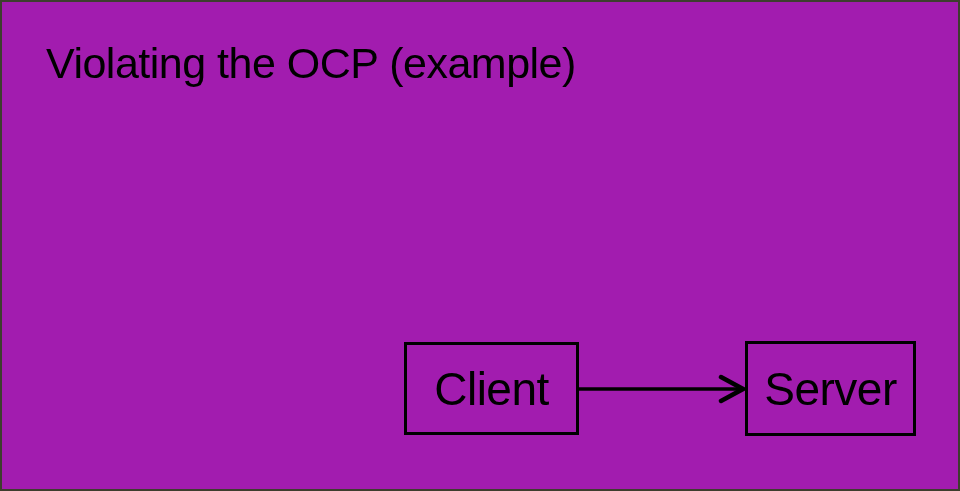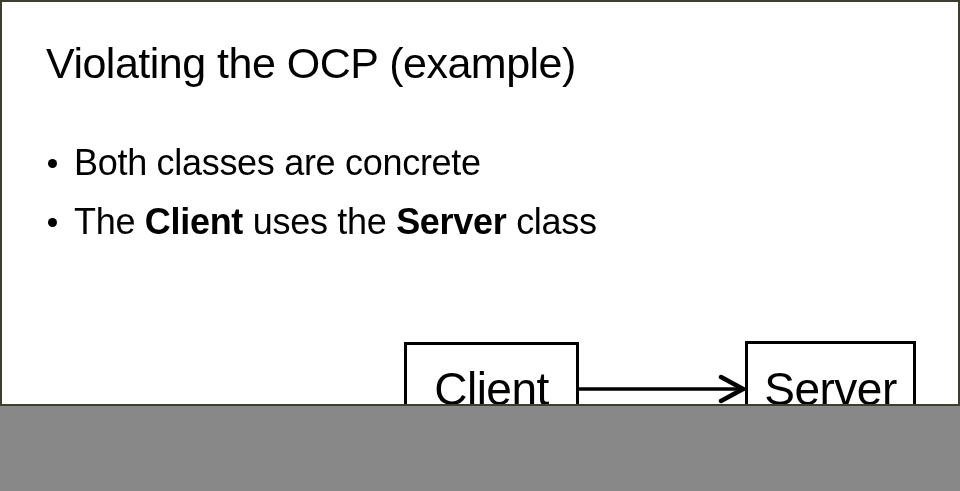--- a/index.html
+++ b/index.html
@@ -4,23 +4,23 @@
 <style>
   html, body {
     margin: 0;
     padding: 0;
     background: #888;
     font-family: "Liberation Sans", sans-serif;
   }
   .slide {
     position: relative;
     width: 960px;
-    height: 406px;
+    height: 491px;
     box-sizing: border-box;
-    background: #ffffff;
+    background: #a21caf;
     border: 2px solid #3E3E2E;
     overflow: hidden;
     color: #000000;
   }
   .title {
     position: absolute;
     left: 44px;
     top: 7px;
     font-size: 43px;
     line-height: 1.2;
@@ -85,33 +85,20 @@
     height: 34px;
   }
 </style>
 </head>
 <body>
 
 <div class="slide">
 
   <h1 class="title">Violating the OCP (example)</h1>
 
-  <div class="bullets">
-
-    <div class="bullet-line">
-      <span class="bullet-dot"></span>
-      <span>Both classes are concrete</span>
-    </div>
-
-    <div class="bullet-line">
-      <span class="bullet-dot"></span>
-      <span>The </span><span class="seg-bold">Client</span><span> uses the </span><span class="seg-bold">Server</span><span> class</span>
-    </div>
-
-  </div>
 
   <div class="uml-box client-box">
     <span>Client</span>
   </div>
 
   <svg class="arrow-svg" viewBox="0 0 170 34" xmlns="http://www.w3.org/2000/svg">
     <line x1="1" y1="17" x2="162" y2="17" stroke="#000000" stroke-width="3.5"></line>
     <path d="M144 5 L166 17 L144 29" fill="none" stroke="#000000" stroke-width="4.5" stroke-linecap="round" stroke-linejoin="miter"></path>
   </svg>
 

